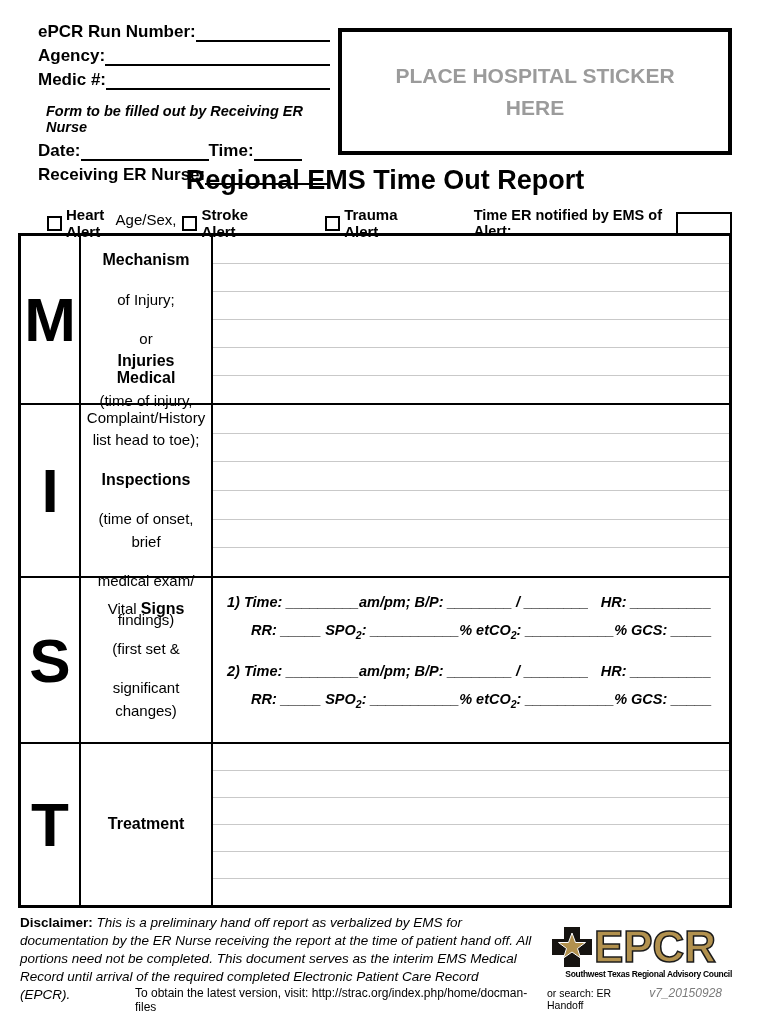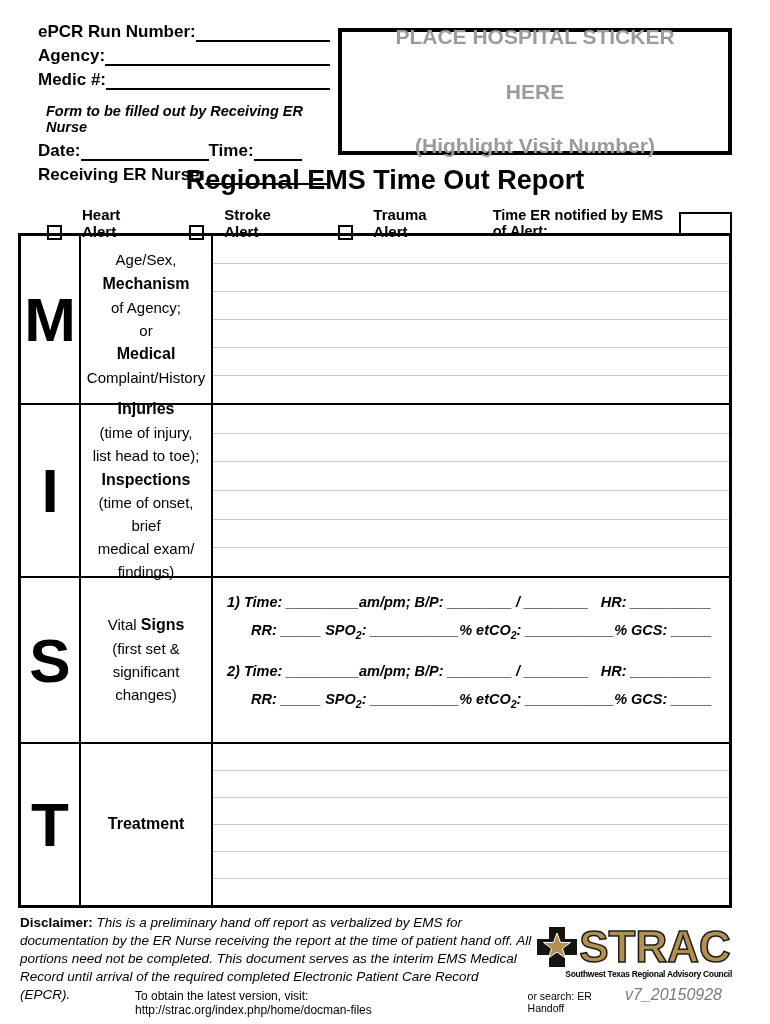--- a/index.html
+++ b/index.html
@@ -19,50 +19,49 @@
   .field-row .lbl { white-space: nowrap; }
   .fill { border-bottom: 2px solid #000; height: 19px; flex: 1; }
   .fill.fixed { flex: none; }
   .note { font-style: italic; font-weight: bold; font-size: 14.5px; margin: 13px 0 2px 8px; }
 
   .sticker {
     position: absolute; top: 28px; left: 338px; width: 394px; height: 127px;
     border: 4px solid #000;
     display: flex; flex-direction: column; justify-content: center; align-items: center;
     text-align: center;
-    gap: 23px;
   }
   .sticker div { font-weight: bold; font-size: 21px; color: #9b9b9b; line-height: 1.5; }
 
   .title { position: absolute; top: 165px; left: 0; width: 100%; text-align: center; font-size: 27px; font-weight: bold; }
 
   
   .alerts { position: absolute; top: 206px; left: 47px; width: 685px; display: flex; align-items: center; }
-  .alert { display: flex; align-items: flex-end; margin-right: 52px; gap: 16px; }
+  .alert { display: flex; align-items: center; margin-right: 52px; }
   .checkbox { width: 15px; height: 15px; border: 2px solid #000; margin-right: 4px; flex: none; }
   .alert-lbl { font-weight: bold; font-size: 15px; }
   .notify { display: flex; align-items: center; margin-left: auto; }
   .notify-lbl { font-weight: bold; font-size: 14.5px; }
   .notify-box { width: 64px; height: 23px; border: 2px solid #000; margin-left: 1px; }
 
   
   .mist {
     position: absolute; top: 233px; left: 18px; width: 714px; height: 675px;
     border: 3px solid #000;
     display: grid;
     grid-template-columns: 60px 132px 1fr;
     grid-template-rows: 169px 173px 166px 1fr;
   }
   .cell { border-right: 2px solid #000; border-bottom: 2px solid #000; }
   .cell.last-col { border-right: none; }
   .cell.last-row { border-bottom: none; }
   .letter { display: flex; align-items: center; justify-content: center; font-size: 62px; font-weight: bold; }
   .desc {
     display: flex; flex-direction: column; justify-content: center; align-items: center;
-    text-align: center; font-size: 15px; line-height: 1.53; padding: 2px;
+    text-align: center; font-size: 15px; line-height: 1.53; padding: 2px; gap: 16px;
   }
   .desc .b { font-weight: bold; font-size: 16px; }
   .lines { display: flex; flex-direction: column; }
   .wline { flex: 1; border-bottom: 1px solid #c9c9c9; }
   .wline:last-child { border-bottom: none; }
 
   .vitals {
     display: flex; flex-direction: column;
     padding: 10px 4px 8px 14px;
     font-weight: bold; font-size: 14.5px; line-height: 28px;
@@ -85,21 +84,21 @@
   .logo-strac {
     font-size: 44px; font-weight: bold; color: #b2914e;
     -webkit-text-stroke: 1.5px #1a1a1a;
     letter-spacing: 0px; line-height: 40px; margin-left: 2px;
   }
   .logo-tagline { font-size: 8.5px; font-weight: bold; letter-spacing: -0.3px; margin-top: 2px; white-space: nowrap; text-align: right; }
 
   .footer { position: absolute; top: 986px; left: 0; width: 100%; display: flex; align-items: baseline; }
   .footer-main { margin-left: 135px; font-size: 12px; }
   .footer-search { font-size: 10.5px; margin-left: 4px; }
-  .footer-version { margin-left: auto; margin-right: 48px; font-size: 16px; font-style: italic; color: #7a7a7a; }
+  .footer-version { margin-left: auto; margin-right: 48px; font-size: 12px; font-style: italic; color: #7a7a7a; }
 </style>
 </head>
 <body>
 
 <div class="page">
 
   <div class="header">
     <div class="field-row">
       <span class="lbl">ePCR Run Number:</span>
       <span class="fill"></span>
@@ -121,21 +120,20 @@
     </div>
     <div class="field-row">
       <span class="lbl">Receiving ER Nurse:</span>
       <span class="fill"></span>
     </div>
   </div>
 
   <div class="sticker">
     <div>PLACE  HOSPITAL STICKER</div>
     <div>HERE</div>
-    <div>(Highlight Visit Number)</div>
   </div>
 
   <div class="title">Regional EMS Time Out Report</div>
 
   <div class="alerts">
     <div class="alert">
       <span class="checkbox"></span>
       <span class="alert-lbl">Heart Alert</span>
     </div>
     <div class="alert">
@@ -151,21 +149,21 @@
       <span class="notify-box"></span>
     </div>
   </div>
 
   <div class="mist">
 
     <div class="cell letter">M</div>
     <div class="cell desc">
       <div>Age/Sex,</div>
       <div class="b">Mechanism</div>
-      <div>of Agency;</div>
+      <div>of Injury;</div>
       <div>or</div>
       <div class="b">Medical</div>
       <div>Complaint/History</div>
     </div>
     <div class="cell last-col lines">
       <div class="wline"></div>
       <div class="wline"></div>
       <div class="wline"></div>
       <div class="wline"></div>
       <div class="wline"></div>
@@ -227,21 +225,21 @@
     <span>This is a preliminary hand off report as verbalized by EMS for documentation by the ER Nurse receiving the report at the time of patient hand off.  All portions need not be completed. This document serves as the interim EMS Medical Record until arrival of the required completed Electronic Patient Care Record (EPCR).</span>
   </div>
 
   <div class="logo">
     <div class="logo-top">
       <svg width="40" height="40" viewBox="0 0 40 40">
         <rect x="12" y="0" width="16" height="40" fill="#161310"></rect>
         <rect x="0" y="12" width="40" height="16" fill="#161310"></rect>
         <polygon points="20,6 23.5,15.5 33.5,15.5 25.5,21.5 28.5,31 20,25 11.5,31 14.5,21.5 6.5,15.5 16.5,15.5" fill="#b2914e" stroke="#ffffff" stroke-width="1"></polygon>
       </svg>
-      <span class="logo-strac">STRAC</span>
+      <span class="logo-strac">EPCR</span>
     </div>
     <div class="logo-tagline">Southwest Texas Regional Advisory Council</div>
   </div>
 
   <div class="footer">
     <span class="footer-main">To obtain the latest version, visit: http://strac.org/index.php/home/docman-files</span>
     <span class="footer-search">or search: ER Handoff</span>
     <span class="footer-version">v7_20150928</span>
   </div>
 

